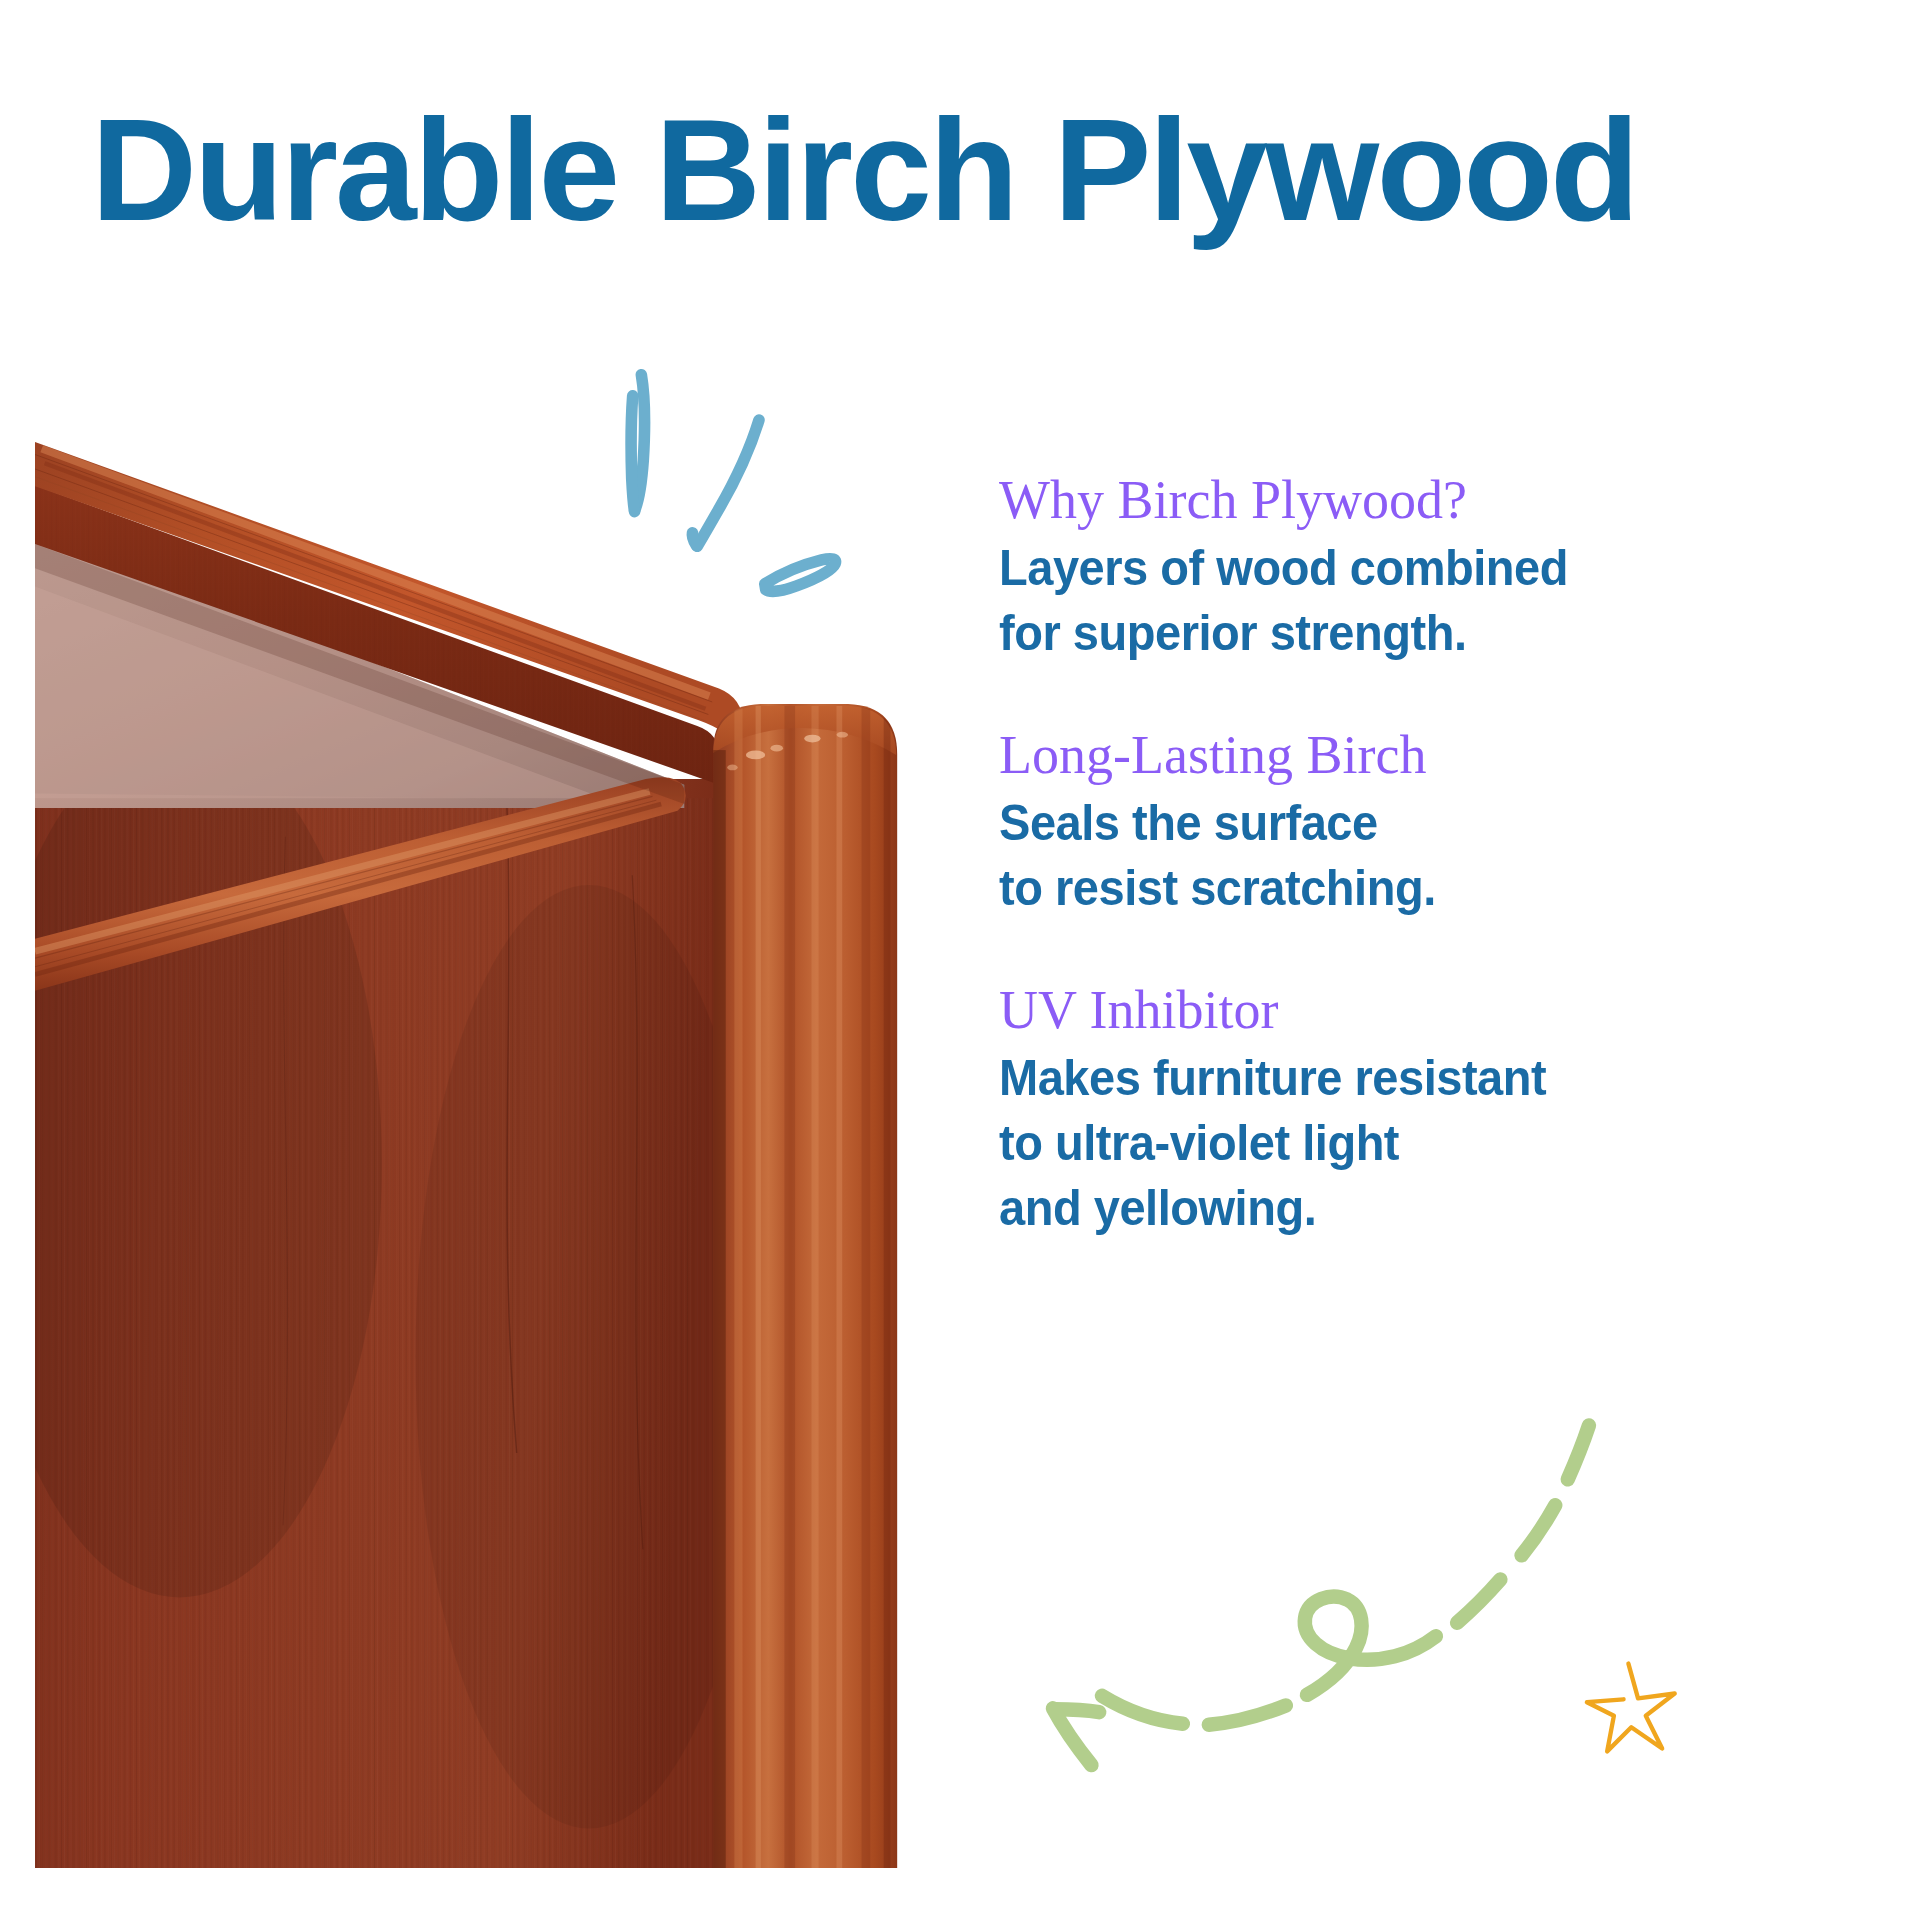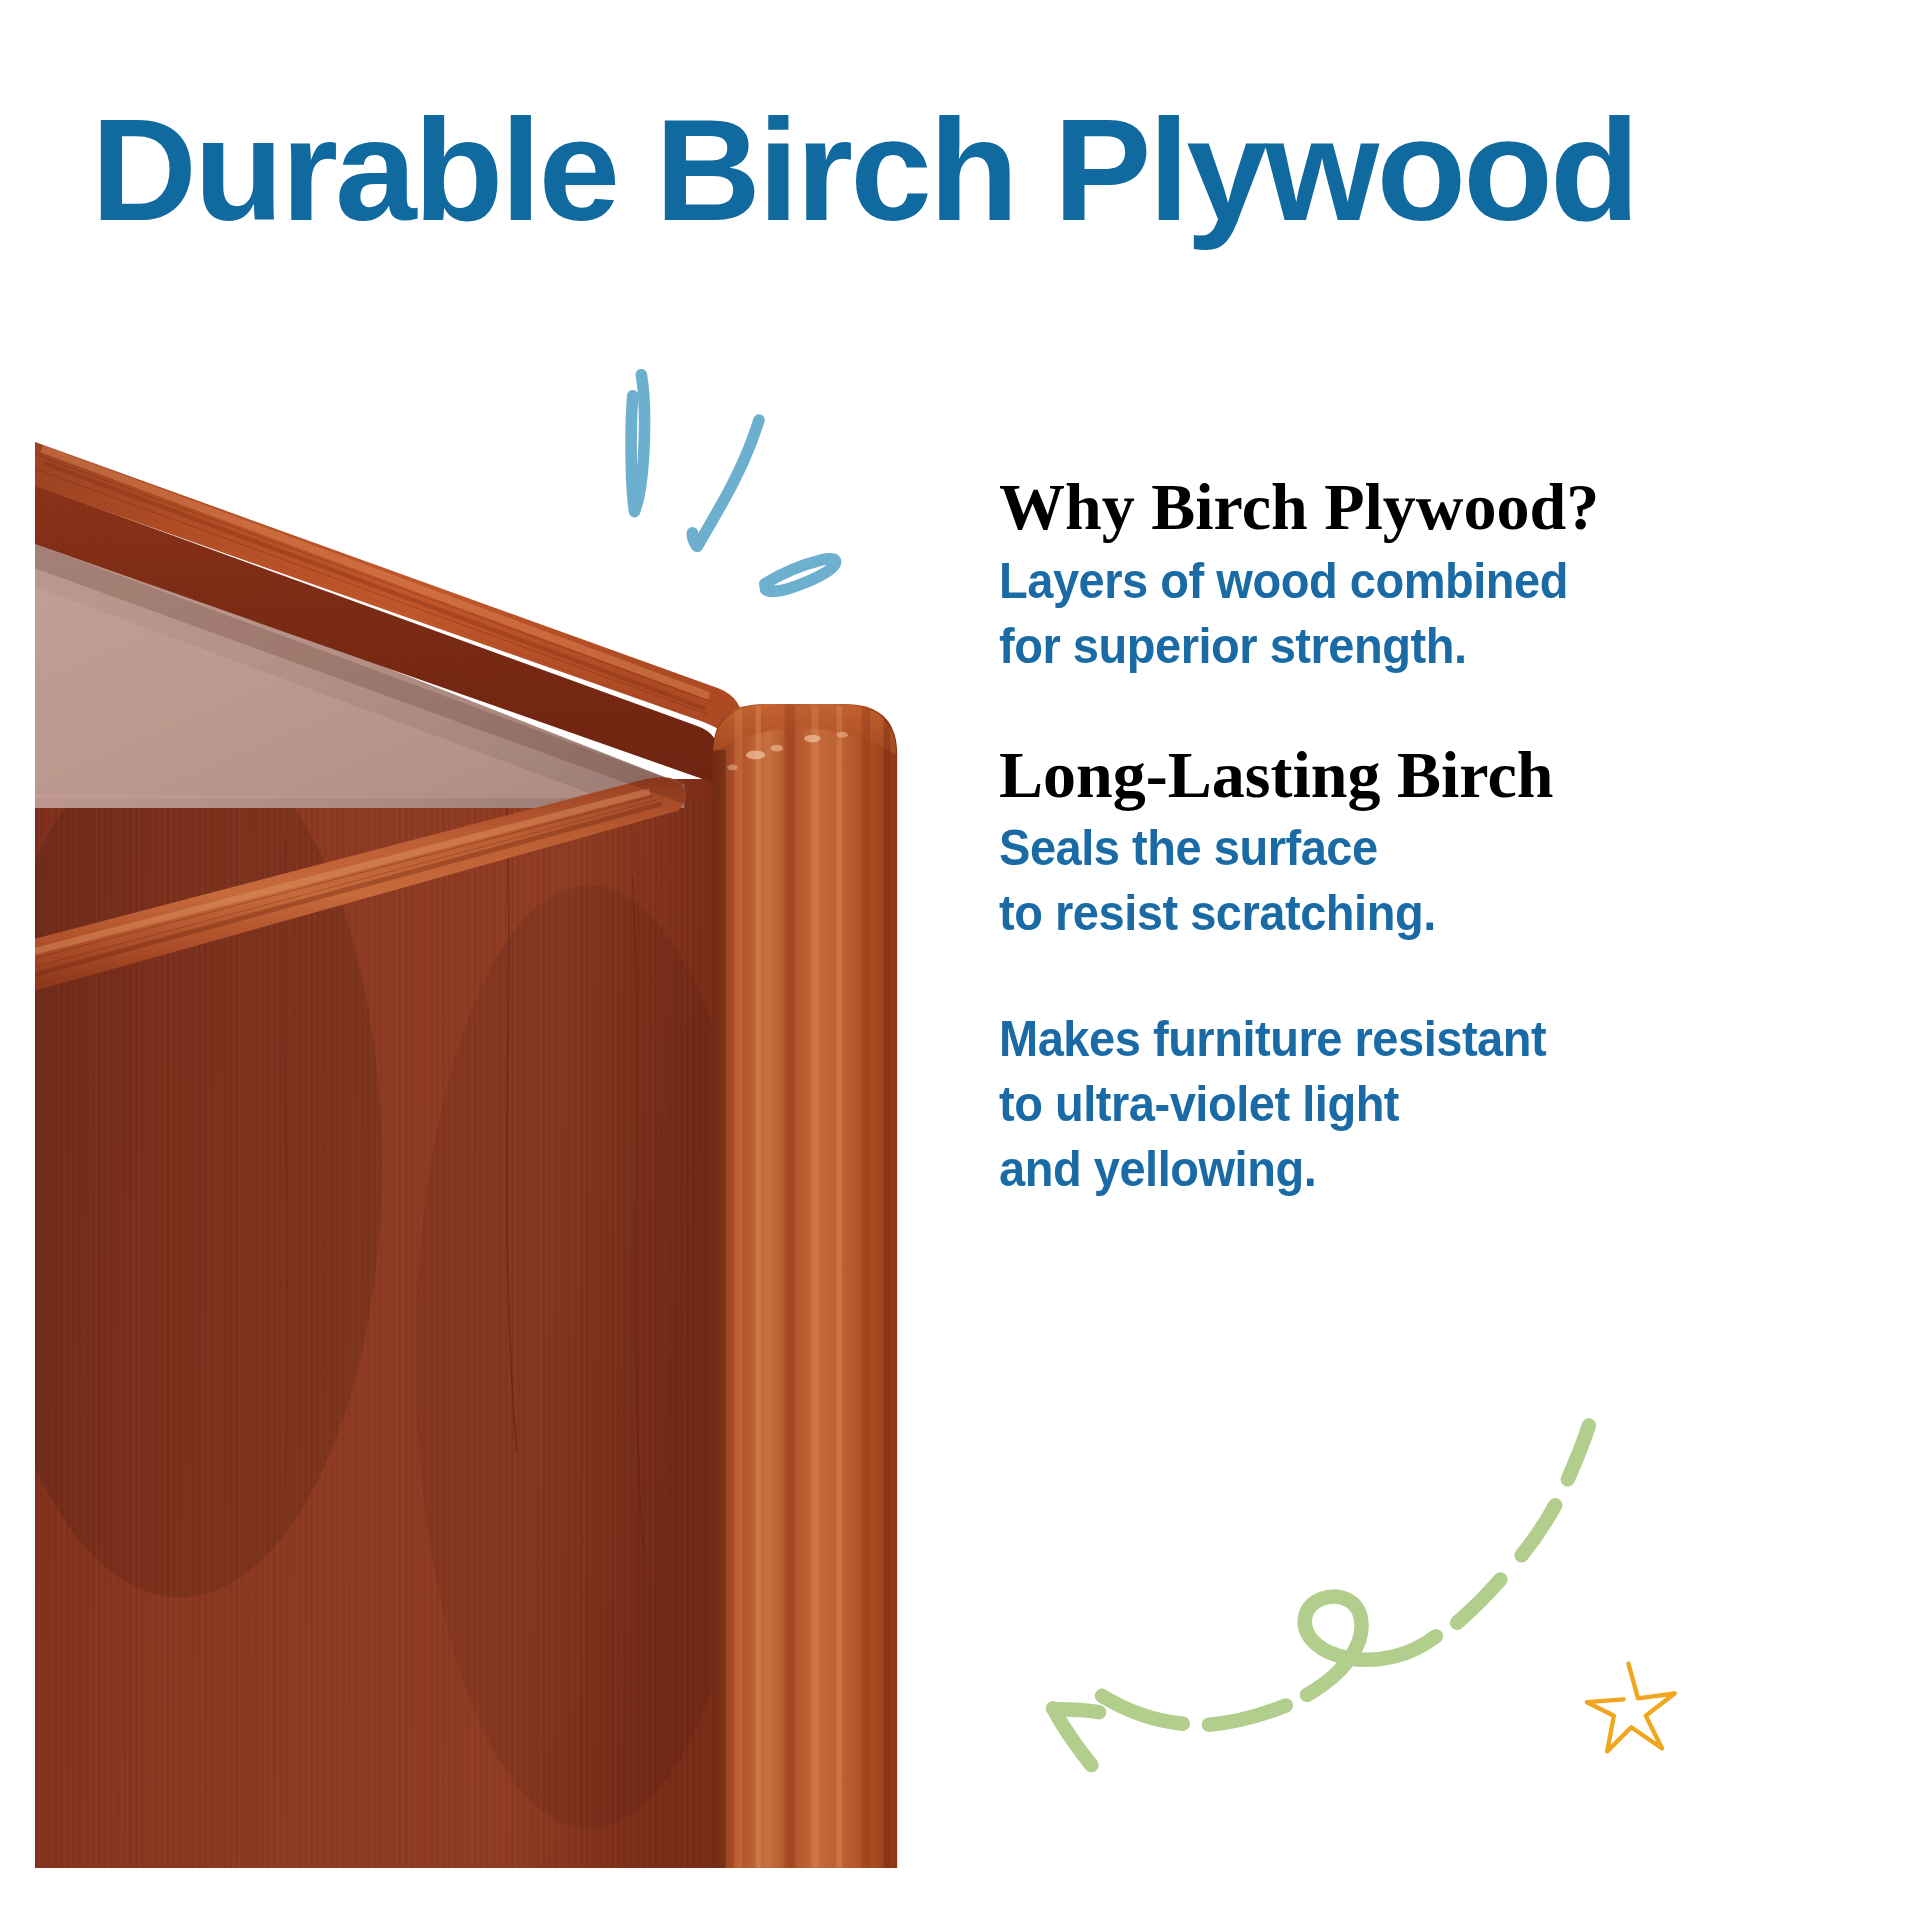--- a/index.html
+++ b/index.html
@@ -38,24 +38,24 @@
   
   #feature-column{
     position:absolute;
     left:999px; top:472px;
     width:867px;
   }
   .feature-block{margin-bottom:61px;}
   .feature-block:last-child{margin-bottom:0;}
   .feature-heading{
     font-family:"Liberation Serif", serif;
-    font-weight:bold;
-    font-size:66px;
+    font-weight:normal;
+    font-size:54px;
     line-height:1.06;
-    color:#000000;
+    color:#8b5cf6;
     letter-spacing:0px;
     margin:0 0 6.7px 0;
     white-space:nowrap;
   }
   .feature-body{
     font-family:"Liberation Sans", sans-serif;
     font-weight:bold;
     font-size:50px;
     line-height:1.30;
     color:#1A6BA5;
@@ -287,20 +287,21 @@
 
     <div class="feature-block">
       <div class="feature-heading">Long-Lasting Birch</div>
       <div class="feature-body">
         <span class="ln">Seals the surface</span>
         <span class="ln">to resist scratching.</span>
       </div>
     </div>
 
     <div class="feature-block">
+      <div class="feature-heading">UV Inhibitor</div>
       <div class="feature-body">
         <span class="ln">Makes furniture resistant</span>
         <span class="ln">to ultra-violet light</span>
         <span class="ln">and yellowing.</span>
       </div>
     </div>
 
   </div>
 
 </div>

